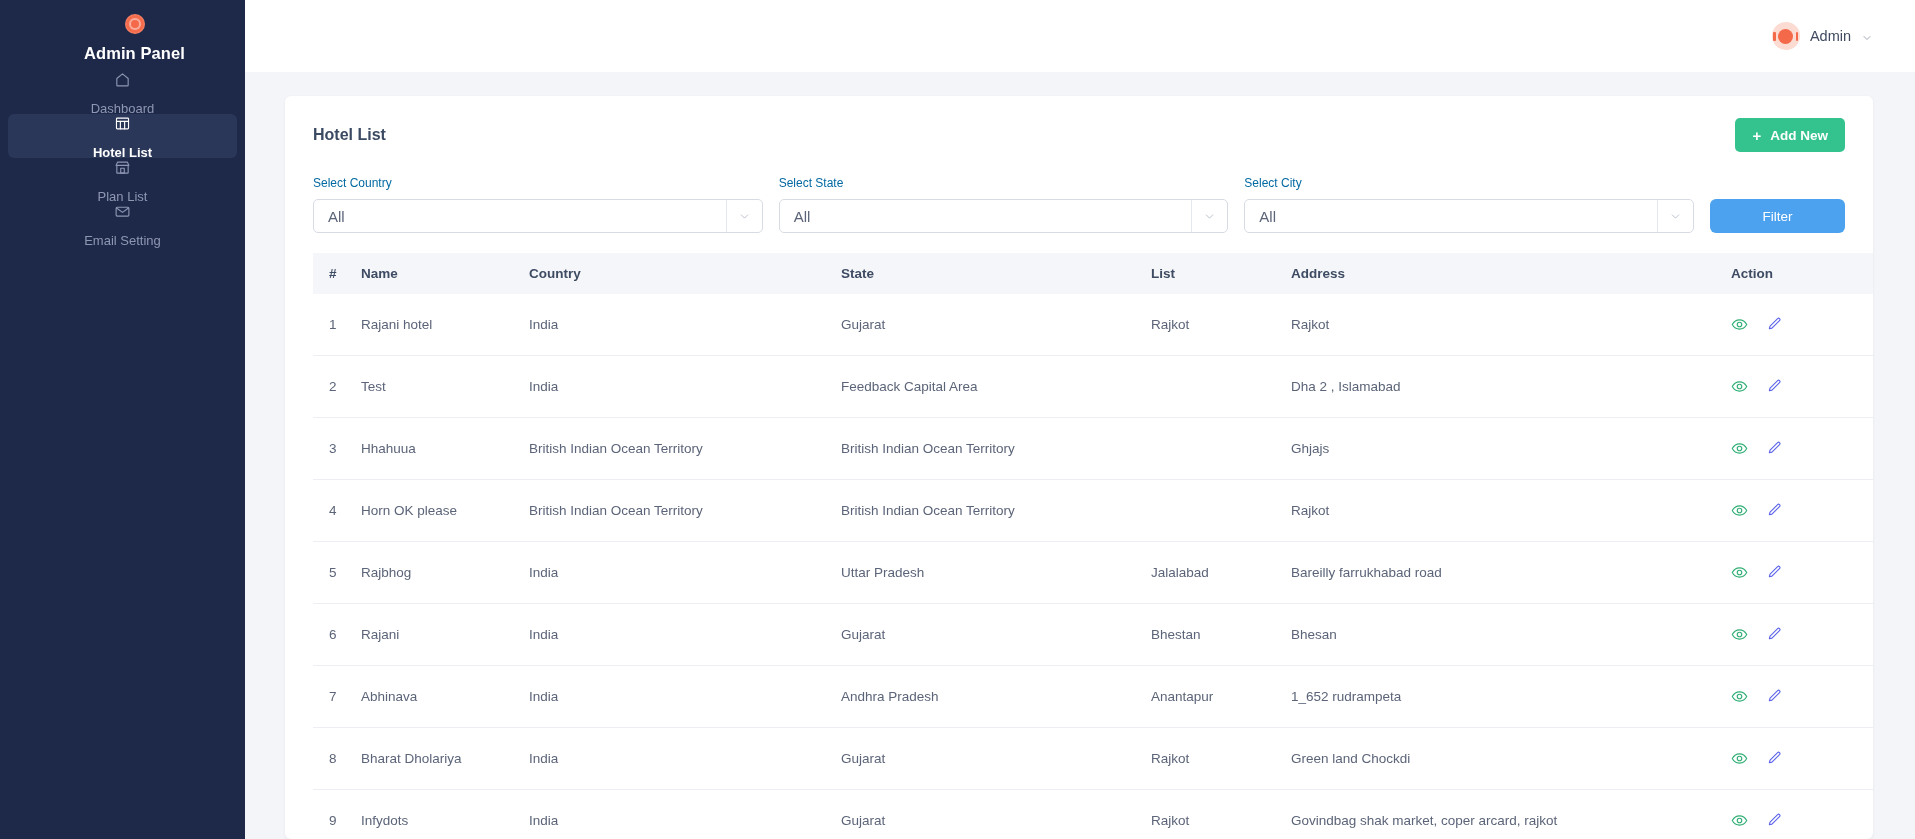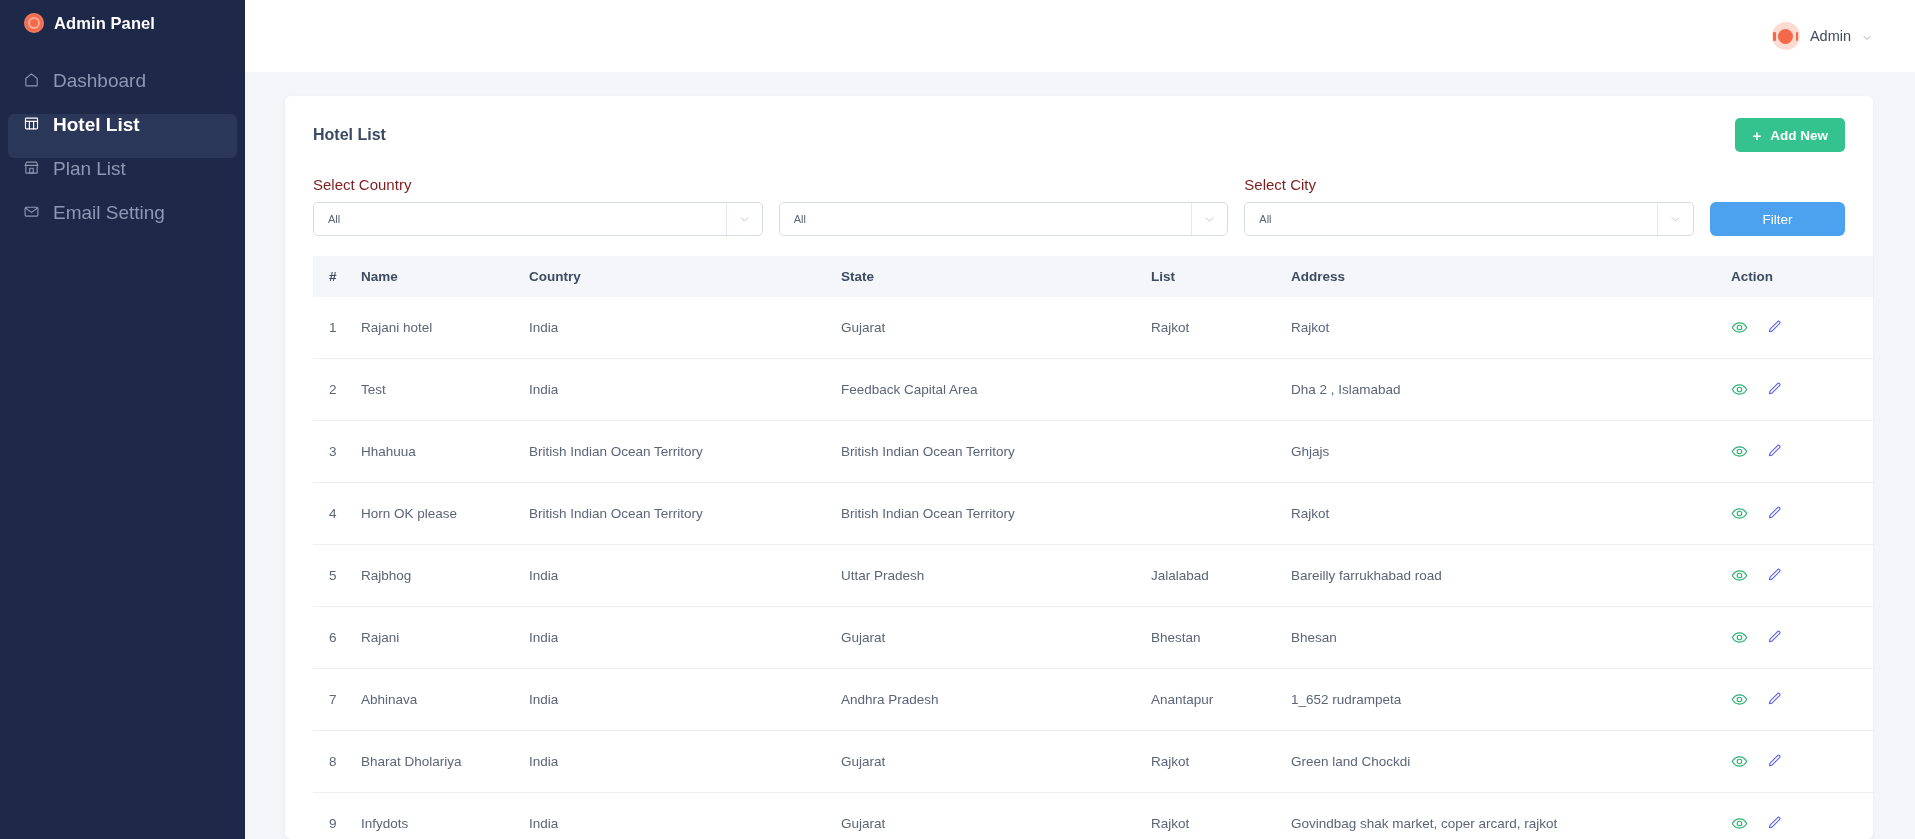--- a/index.html
+++ b/index.html
@@ -25,20 +25,21 @@
     flex-direction: column;
     position: relative;
     z-index: 5;
   }
   .brand {
     display: flex;
     align-items: center;
     gap: 10px;
     padding: 14px 0 14px 24px;
     height: 46px;
+    flex-direction: column;
   }
   .brand-logo {
     width: 20px; height: 20px;
     border-radius: 50%;
     background: radial-gradient(circle at 50% 50%, #ff8a6a 0%, #f4694a 55%, #fbb8a4 100%);
     position: relative;
     flex: 0 0 auto;
   }
   .brand-logo::before {
     content: "";
@@ -53,30 +54,31 @@
     color: #ffffff;
     font-size: 16.5px;
     font-weight: bold;
     letter-spacing: .1px;
     white-space: nowrap;
   }
 
   .nav { margin-top: 24px; padding: 0 8px; display: flex; flex-direction: column; }
   .nav-item {
     display: flex;
-    align-items: flex-start;
+    align-items: center;
     gap: 13px;
     height: 44px;
     padding: 0 14px;
     border-radius: 6px;
     color: #8e97b3;
-    font-size: 19px;
+    font-size: 13px;
     cursor: pointer;
     margin-bottom: 0px;
     white-space: nowrap;
+    flex-direction: column;
   }
   .nav-item .nav-ico { width: 18px; height: 18px; display: flex; align-items: center; justify-content: center; flex: 0 0 auto; }
   .nav-item .nav-ico svg { width: 17px; height: 17px; display: block; }
   .nav-item.active {
     background: #2b3758;
     color: #ffffff;
     font-weight: bold;
   }
   .nav-item.active .nav-ico svg { stroke: #ffffff; }
   .nav-item svg { stroke: #8e97b3; fill: none; stroke-width: 1.6; stroke-linecap: round; stroke-linejoin: round; }
@@ -177,36 +179,36 @@
   
   .filters {
     display: flex;
     align-items: flex-end;
     gap: 16px;
     margin-top: 22px;
   }
   .filter-group { flex: 1 1 0; min-width: 0; }
   .filter-label {
     display: block;
-    font-size: 15px;
-    color: #7f1d1d;
+    font-size: 12px;
+    color: #0369a1;
     margin-bottom: 9px;
   }
   .select-box {
     height: 34px;
     border: 1px solid #d7dbe3;
     border-radius: 5px;
     background: #ffffff;
     display: flex;
     align-items: center;
     justify-content: space-between;
     padding: 0 0 0 14px;
     cursor: pointer;
   }
-  .select-val { font-size: 11px; color: #5b6478; }
+  .select-val { font-size: 15px; color: #5b6478; }
   .select-arrow {
     width: 36px; height: 32px;
     display: flex; align-items: center; justify-content: center;
     border-left: 1px solid #e5e8ee;
   }
   .select-arrow svg { width: 13px; height: 13px; stroke: #b6bcc8; fill: none; stroke-width: 1.7; stroke-linecap: round; stroke-linejoin: round; }
   .btn-filter {
     background: #4da2f0;
     color: #ffffff;
     border: none;
@@ -356,20 +358,21 @@
               <span class="select-val">All</span>
               <span class="select-arrow">
                 <svg viewBox="0 0 24 24">
                     <polyline points="6 9 12 15 18 9"></polyline>
                   </svg>
               </span>
             </div>
           </div>
 
           <div class="filter-group">
+            <label class="filter-label">Select State</label>
             <div class="select-box">
               <span class="select-val">All</span>
               <span class="select-arrow">
                 <svg viewBox="0 0 24 24">
                     <polyline points="6 9 12 15 18 9"></polyline>
                   </svg>
               </span>
             </div>
           </div>
 

